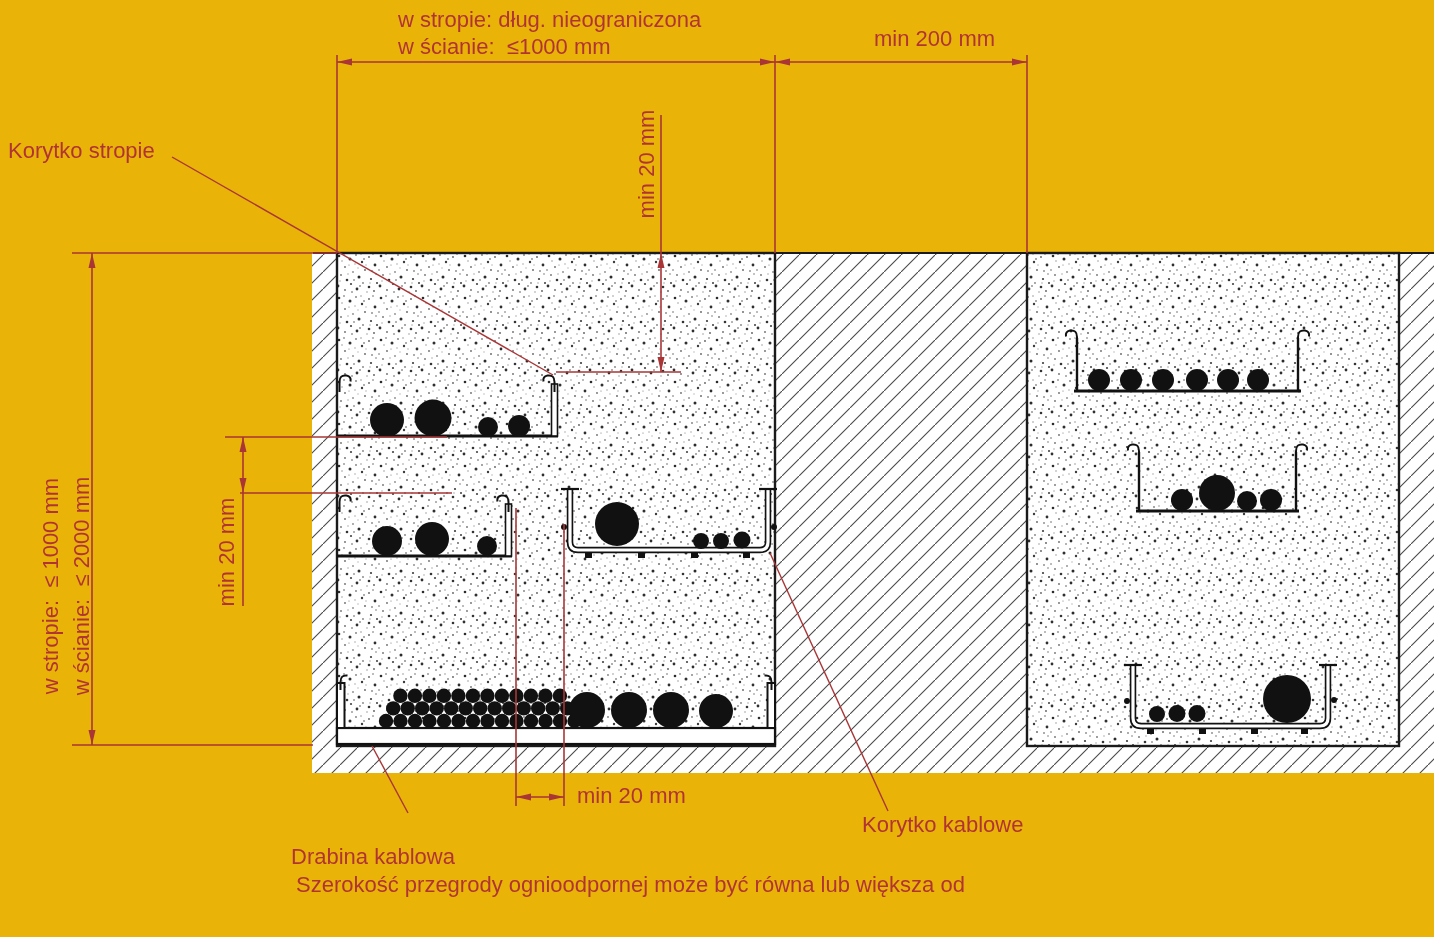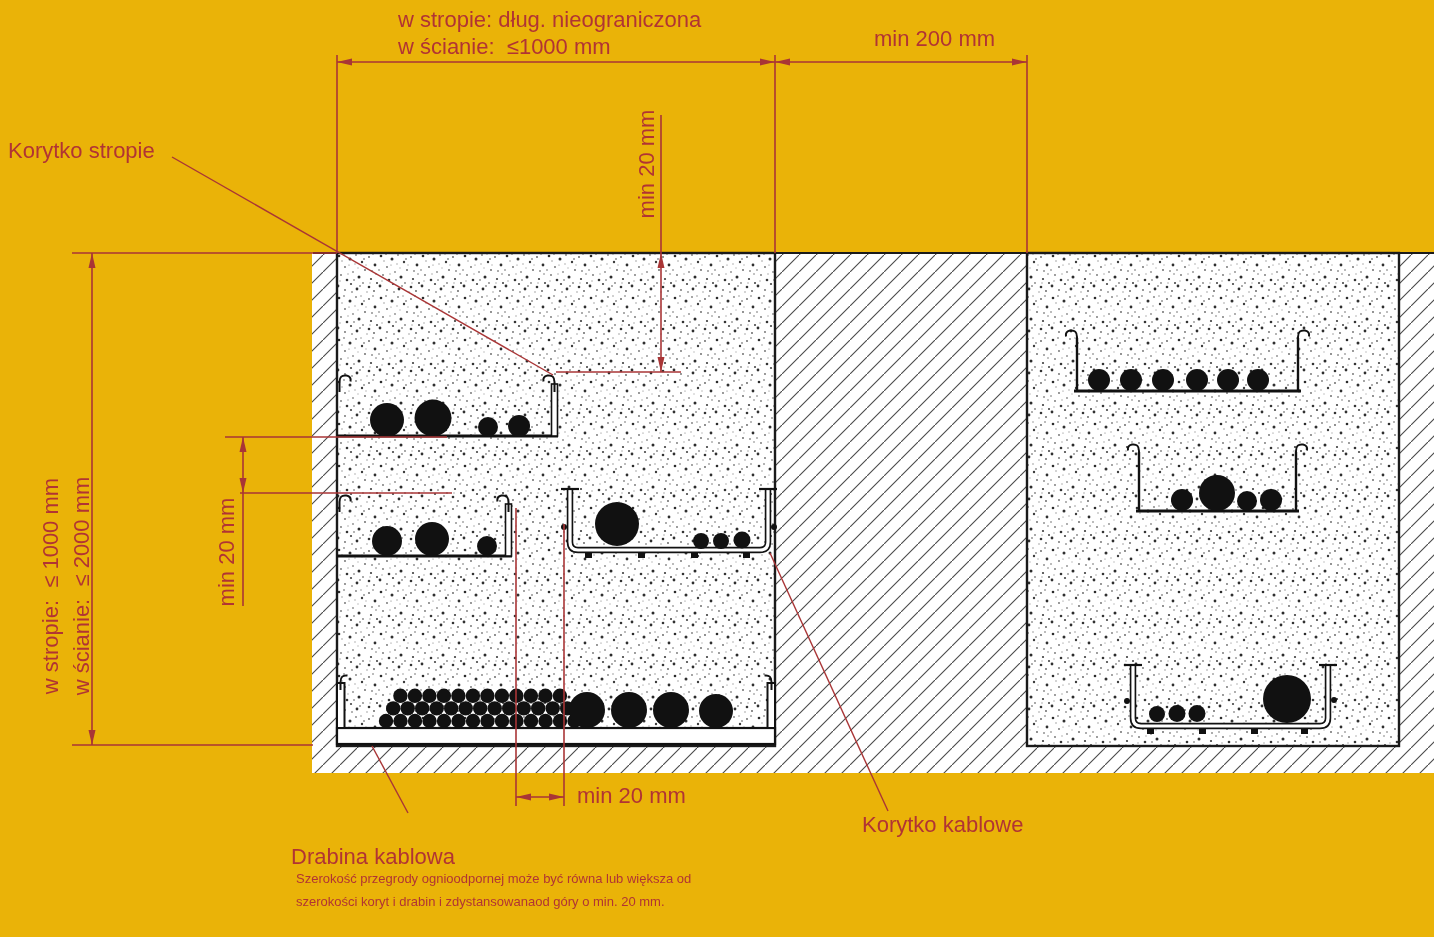--- a/index.html
+++ b/index.html
@@ -2,21 +2,21 @@
 <html><head>
 <meta charset="utf-8">
 <style>
   html,body{margin:0;padding:0;background:#fff;}
   #stage{position:relative;width:1434px;height:937px;background:#eab308;overflow:hidden;
          font-family:Liberation Sans, sans-serif;}
   #drawing{position:absolute;left:0;top:0;}
   .lbl{position:absolute;color:#B13434;font-size:22px;line-height:1.25;white-space:pre;z-index:2;}
   .vlbl{position:absolute;color:#B13434;font-size:22px;height:24px;line-height:24px;text-align:center;
         white-space:pre;transform:rotate(-90deg);z-index:2;}
-  .note{font-size:13px;}
+  .note{font-size:22px;}
 </style>
 </head>
 <body>
 
 <div id="stage">
 
 <svg id="drawing" width="1434" height="937" viewBox="0 0 1434 937" xmlns="http://www.w3.org/2000/svg">
   <defs>
     <pattern id="stipple" width="42" height="42" patternUnits="userSpaceOnUse">
       <rect width="42" height="42" fill="#ffffff"></rect>
@@ -284,15 +284,14 @@
 <div class="vlbl" style="left:-99px;top:574px;width:300px;">w stropie:  ≤ 1000 mm</div>
 <div class="vlbl" style="left:-68px;top:574px;width:300px;">w ścianie:  ≤ 2000 mm</div>
 <div class="vlbl" style="left:587px;top:152px;width:120px;">min 20 mm</div>
 <div class="vlbl" style="left:167px;top:540px;width:120px;">min 20 mm</div>
 
 <div class="lbl" style="left:577px;top:782px;">min 20 mm</div>
 <div class="lbl" style="left:291px;top:811px;margin-top:32px;">Drabina kablowa</div>
 <div class="lbl" style="left:862px;top:811px;">Korytko kablowe</div>
 
 <div class="lbl note" style="left:296px;top:871px;">Szerokość przegrody ognioodpornej może być równa lub większa od</div>
-<div class="lbl note" style="left:296px;top:894px;">szerokości koryt i drabin i zdystansowanaod góry o min. 20 mm.</div>
 
 </div>
 
 </body></html>

